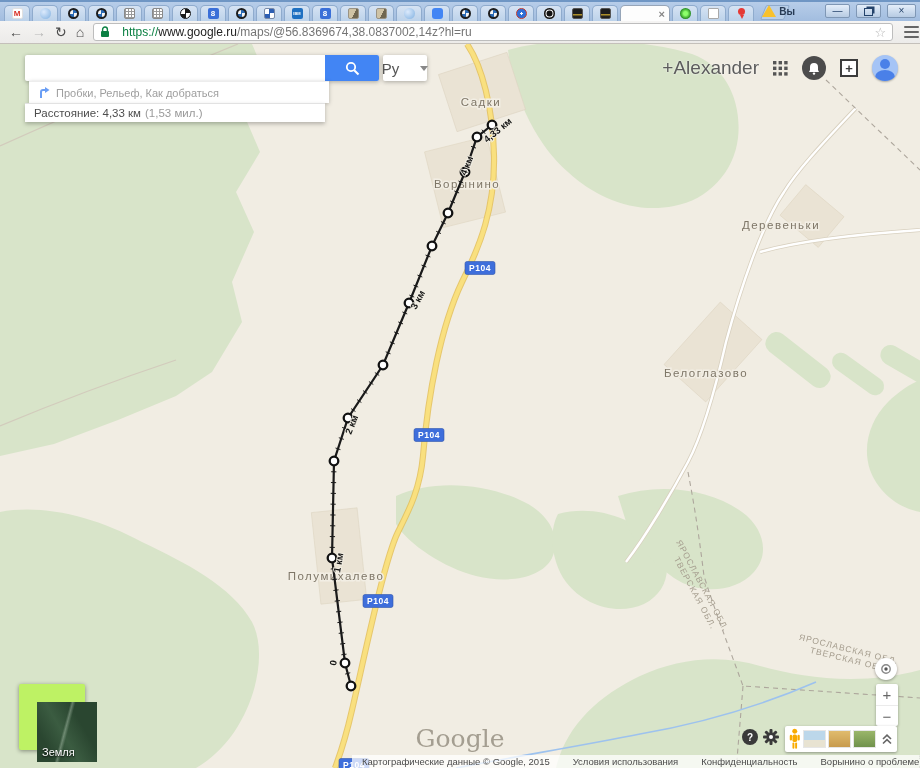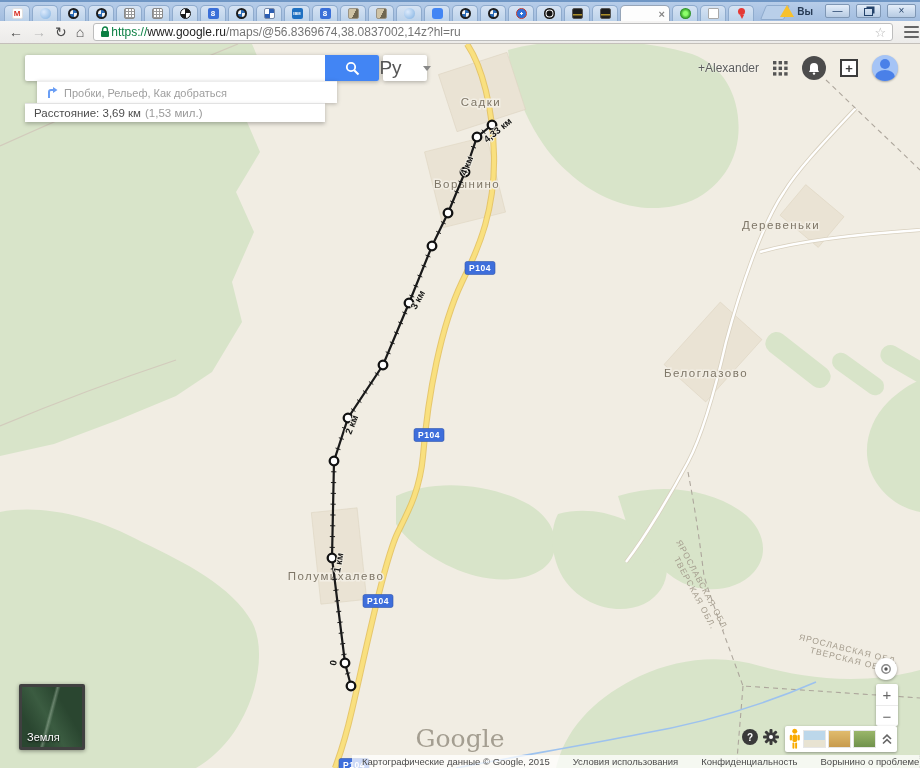--- a/index.html
+++ b/index.html
@@ -38,38 +38,38 @@
   .fav-carinfo{background:linear-gradient(#1d1d1d 55%,#caa72e 56%,#1d1d1d 85%);border:1px solid #555}
   .fav-green{background:radial-gradient(circle,#8cff6b 25%,#157a15 75%);border-radius:50%}
   .fav-doc{background:#fff;border:1px solid #a9a9a9;border-radius:1px}
   .fav-pin{position:relative;background:transparent}
   .fav-pin::before{content:"";position:absolute;top:0;left:2px;width:7px;height:7px;border-radius:50%;background:#e53935}
   .fav-pin::after{content:"";position:absolute;top:6.5px;left:4px;border-left:2.5px solid transparent;
                   border-right:2.5px solid transparent;border-top:4px solid #e53935}
   .newtab-stub{width:22px;height:13px;margin:0 0 1px 7px;background:#b9cfe9;border:1px solid #8fabcd;
                border-radius:2px;transform:skewX(-22deg);flex:none}
   .strip-right{position:absolute;right:4px;top:2px;display:flex;align-items:center;gap:6px}
-  .warn-badge{display:flex;align-items:center;gap:3px;margin-right:6px}
+  .warn-badge{display:flex;align-items:center;gap:3px;margin-right:24px}
   .warn-tri{width:0;height:0;border-left:7px solid transparent;border-right:7px solid transparent;
             border-bottom:12px solid #f8c12c}
   .warn-text{font-size:10px;color:#273b55;font-weight:bold}
   .winbtn{width:25px;height:14px;border:1px solid #7f97b5;border-radius:2px;
           background:linear-gradient(#e4eefa,#b7cbe3);display:flex;align-items:center;justify-content:center;
           color:#24436b;font-size:10px;line-height:8px;box-sizing:border-box}
   .winbtn.close{width:29px}
   .restore-glyph{width:7px;height:6px;border:1px solid #24436b;box-shadow:2px -2px 0 -0.5px #24436b;margin-top:2px}
 
   .toolbar{position:absolute;top:21px;left:0;width:920px;height:23px;
            background:linear-gradient(#f5f4f3,#ecebe9);border-bottom:1px solid #c4c0ba;box-sizing:border-box;
            display:flex;align-items:center}
   .navbtn{font-size:14px;color:#4a4a4a;margin-left:9px;line-height:20px}
   .navbtn.disabled{color:#b8b8b8}
   .omnibox{position:relative;margin-left:9px;width:800px;height:18px;background:#fff;border:1px solid #bdbdbd;
            border-radius:3px;display:flex;align-items:center;box-sizing:border-box;padding:0 6px}
-  .url{font-size:12px;white-space:nowrap;overflow:hidden;margin-left:1px}
+  .url{font-size:12px;white-space:nowrap;overflow:hidden;margin-left:12px}
   .url .scheme{color:#0b8043}
   .url .host{color:#222}
   .url .path{color:#757575}
   .omni-star{margin-left:auto;color:#b5b5b5;font-size:13px}
   .menu-icon{width:15px;height:2.5px;background:#666;border-radius:1px;margin-left:11px;
              box-shadow:0 5px 0 #666,0 10px 0 #666;margin-top:-10px}
 
   
   .map{position:absolute;top:44px;left:0;width:920px;height:724px}
   svg{display:block}
@@ -85,48 +85,48 @@
   
   .search-panel{position:absolute;left:25px;top:55px;width:402px}
   .search-box{position:absolute;left:0;top:0;width:354px;height:26px;background:#fff;border-radius:2px;
               box-shadow:0 1px 4px rgba(0,0,0,.3)}
   .search-box input{position:absolute;left:0;top:0;width:292px;height:26px;border:none;outline:none;
                     padding:0 8px;font-size:13px;box-sizing:border-box;background:transparent}
   .search-btn{position:absolute;right:0;top:0;width:54px;height:26px;border:none;background:#4285f4;
               border-radius:0 2px 2px 0;display:flex;align-items:center;justify-content:center;cursor:pointer}
   .lang-box{position:absolute;left:358px;top:0;width:44px;height:26px;background:#fff;border-radius:2px;
             box-shadow:0 1px 4px rgba(0,0,0,.3);display:flex;align-items:center;justify-content:center;
-            gap:21px;font-size:19px;color:#555}
+            gap:21px;font-size:15px;color:#555}
   .caret-down{width:0;height:0;border-left:4px solid transparent;border-right:4px solid transparent;
               border-top:5px solid #888}
-  .suggest-row{position:absolute;left:12px;top:26px;width:300px;height:22px;background:#fff;
+  .suggest-row{position:absolute;left:4px;top:26px;width:300px;height:22px;background:#fff;
                border-top:1px solid #ededed;display:flex;align-items:center;gap:6px;padding-left:9px;
                box-sizing:border-box;box-shadow:0 1px 4px rgba(0,0,0,.25)}
   .suggest-row span{font-size:11px;color:#9e9e9e}
   .distance-row{position:absolute;left:0;top:48px;width:300px;height:19px;background:#fff;
                 border-top:1px solid #e2e2e2;display:flex;align-items:center;padding-left:9px;
                 box-sizing:border-box;font-size:11.5px;box-shadow:0 2px 4px rgba(0,0,0,.25)}
   .distance-row .main{color:#4d4d4d}
   .distance-row .mut{color:#9a9a9a;margin-left:4px}
 
   
   .topright{position:absolute;top:55px;right:22px;height:26px;display:flex;align-items:center;gap:14px}
-  .account-name{font-size:12px;color:#5c5c5c;text-shadow:0 0 2px #fff}
+  .account-name{font-size:19px;color:#5c5c5c;text-shadow:0 0 2px #fff}
   .bell-circle{width:24px;height:24px;border-radius:50%;background:#4c4c4c;display:flex;
                align-items:center;justify-content:center}
   .addbox{width:18px;height:18px;border:2px solid #3c3c3c;background:#fff;display:flex;align-items:center;
           justify-content:center;font-size:13px;font-weight:bold;color:#3c3c3c;line-height:13px;box-sizing:border-box}
   .avatar{width:26px;height:26px;border-radius:50%;background:#a5c4f6;overflow:hidden;position:relative;
           box-shadow:0 1px 2px rgba(0,0,0,.3)}
   .avatar::before{content:"";position:absolute;left:8px;top:4px;width:10px;height:10px;border-radius:50%;background:#4a80e8}
   .avatar::after{content:"";position:absolute;left:3px;top:15px;width:20px;height:14px;border-radius:50%;background:#4a80e8}
 
   
-  .earth{position:absolute;left:19px;top:684px;width:66px;height:66px;background:#404040;border-radius:2px;
-         box-shadow:0 1px 4px rgba(0,0,0,.4);padding:3px;box-sizing:border-box}
+  .earth{position:absolute;left:19px;top:684px;width:66px;height:66px;background:#bef264;border-radius:2px;
+         box-shadow:0 1px 4px rgba(0,0,0,.4);padding:18px;box-sizing:border-box}
   .earth-img{position:relative;width:60px;height:60px;
              background:linear-gradient(105deg,transparent 44%,rgba(190,210,190,.4) 47%,transparent 51%),
                         linear-gradient(60deg,#2a4630 20%,#3b5c41 45%,#2a4630 70%),#33503a}
   .earth-label{position:absolute;left:5px;bottom:4px;color:#fff;font-size:11px;text-shadow:0 1px 2px #000}
 
   
   .mylocation{position:absolute;left:875px;top:658px;width:22px;height:22px;border-radius:50%;background:#fff;
               box-shadow:0 1px 3px rgba(0,0,0,.35);display:flex;align-items:center;justify-content:center}
   .zoom-panel{position:absolute;left:876px;top:684px;width:22px;height:42px;background:#fff;border-radius:2px;
               box-shadow:0 1px 3px rgba(0,0,0,.35)}
@@ -422,21 +422,21 @@
     <span class="caret-down"></span>
   </div>
   <div class="suggest-row">
     <svg width="12" height="13" viewBox="0 0 12 13">
       <path d="M3 12 V6 Q3 4 5 4 H8" fill="none" stroke="#6a9ef5" stroke-width="2"></path>
       <path d="M7 1 L11.5 4 L7 7 Z" fill="#6a9ef5"></path>
     </svg>
     <span>Пробки, Рельеф, Как добраться</span>
   </div>
   <div class="distance-row">
-    <span class="main">Расстояние: 3,69 км</span>
+    <span class="main">Расстояние: 4,33 км</span>
     <span class="mut">(1,53 мил.)</span>
   </div>
 </div>
 
 <div class="topright">
   <span class="account-name">+Alexander</span>
   <svg width="15" height="15" viewBox="0 0 15 15">
     <g fill="#555">
       <rect x="0" y="0" width="3.4" height="3.4"></rect>
         <rect x="5.6" y="0" width="3.4" height="3.4"></rect>

